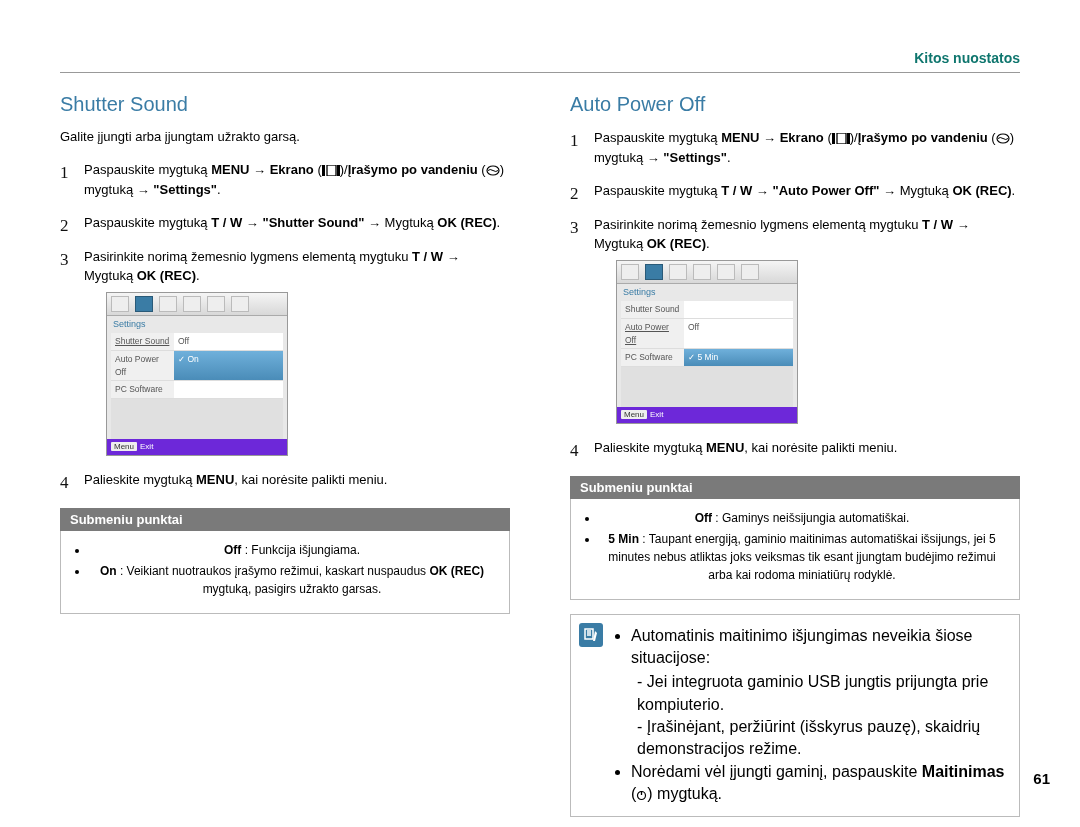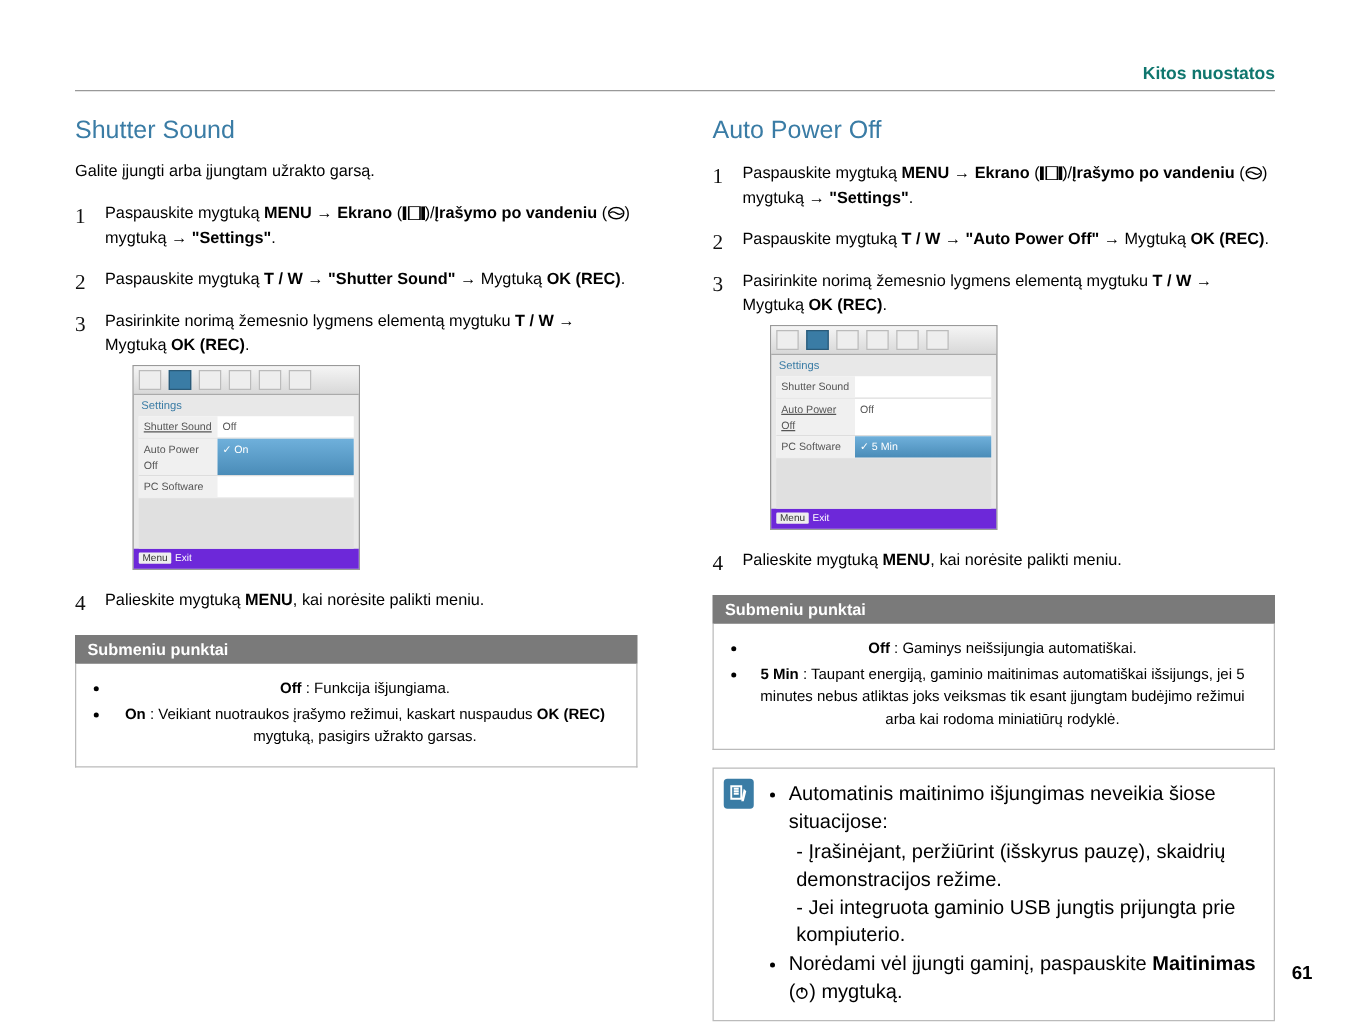--- a/index.html
+++ b/index.html
@@ -345,22 +345,22 @@
       <div class="note-box">
         <div class="note-icon">
           <svg viewBox="0 0 16 16">
               <path d="M2 12 L2 2 L10 2 L10 12 Z M4 4 L8 4 M4 6 L8 6 M4 8 L8 8" stroke="#fff" fill="none" stroke-width="1.5"></path>
               <path d="M12 4 L14 6 L12 14 L10 14 Z" fill="#fff"></path>
             </svg>
         </div>
         <ul>
           <li><span>Automatinis maitinimo išjungimas neveikia šiose situacijose:</span>
             <ul>
+              <li>Jei integruota gaminio USB jungtis prijungta prie kompiuterio.</li>
               <li>Įrašinėjant, peržiūrint (išskyrus pauzę), skaidrių demonstracijos režime.</li>
-              <li>Jei integruota gaminio USB jungtis prijungta prie kompiuterio.</li>
             </ul>
           </li>
           <li>
             <span>Norėdami vėl įjungti gaminį, paspauskite </span><b>Maitinimas</b><span> (</span><svg class="icon-inline" width="11" height="11" viewBox="0 0 11 11">
                 <circle cx="5.5" cy="5.5" r="4" fill="none" stroke="#000" stroke-width="1.2"></circle>
                 <line x1="5.5" y1="1" x2="5.5" y2="5" stroke="#000" stroke-width="1.3"></line>
               </svg><span>) mygtuką.</span>
           </li>
         </ul>
       </div>

